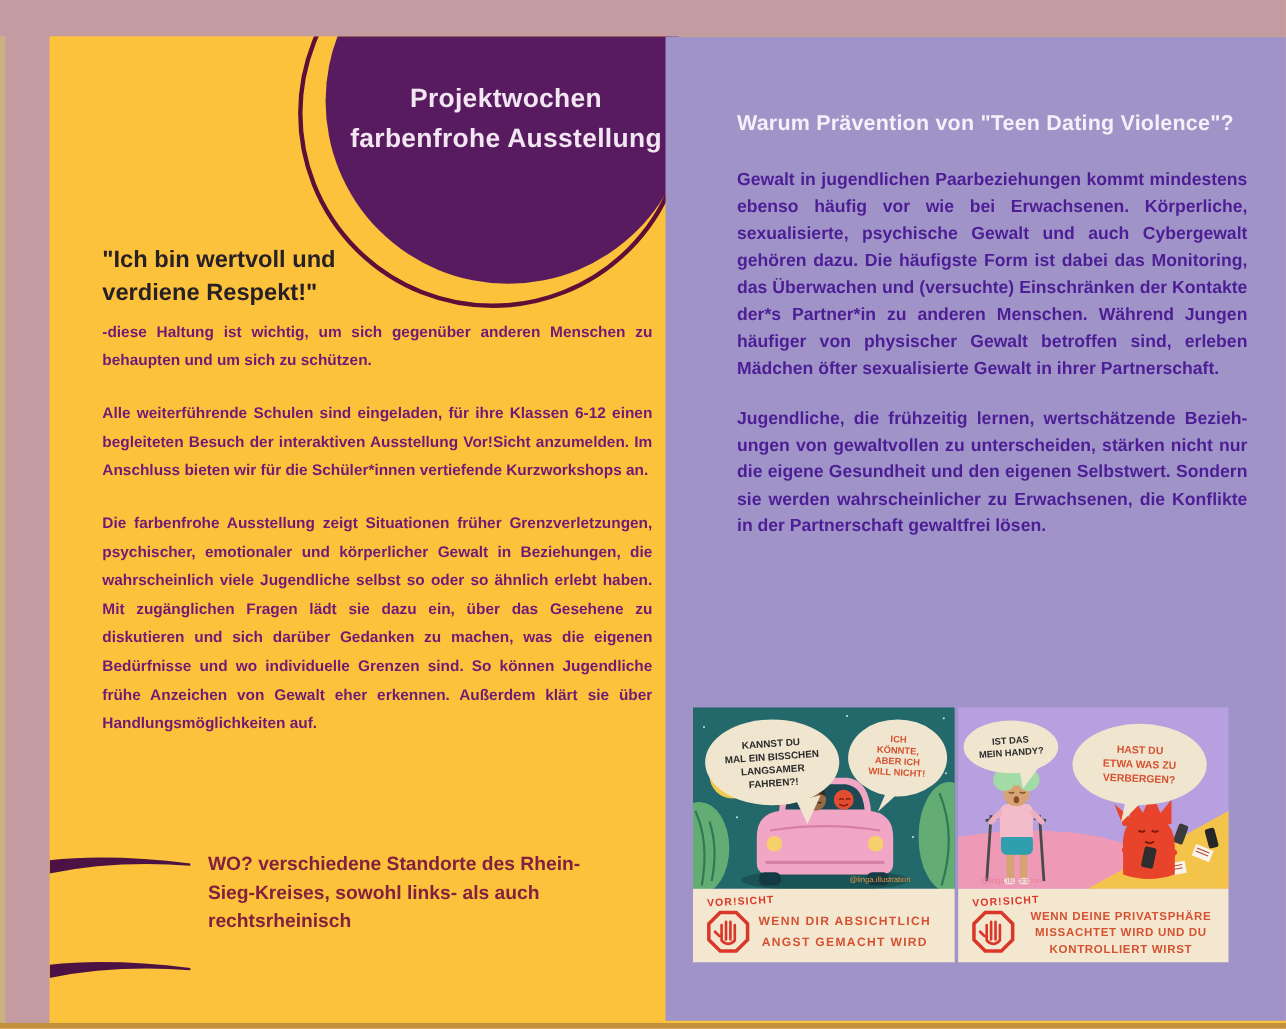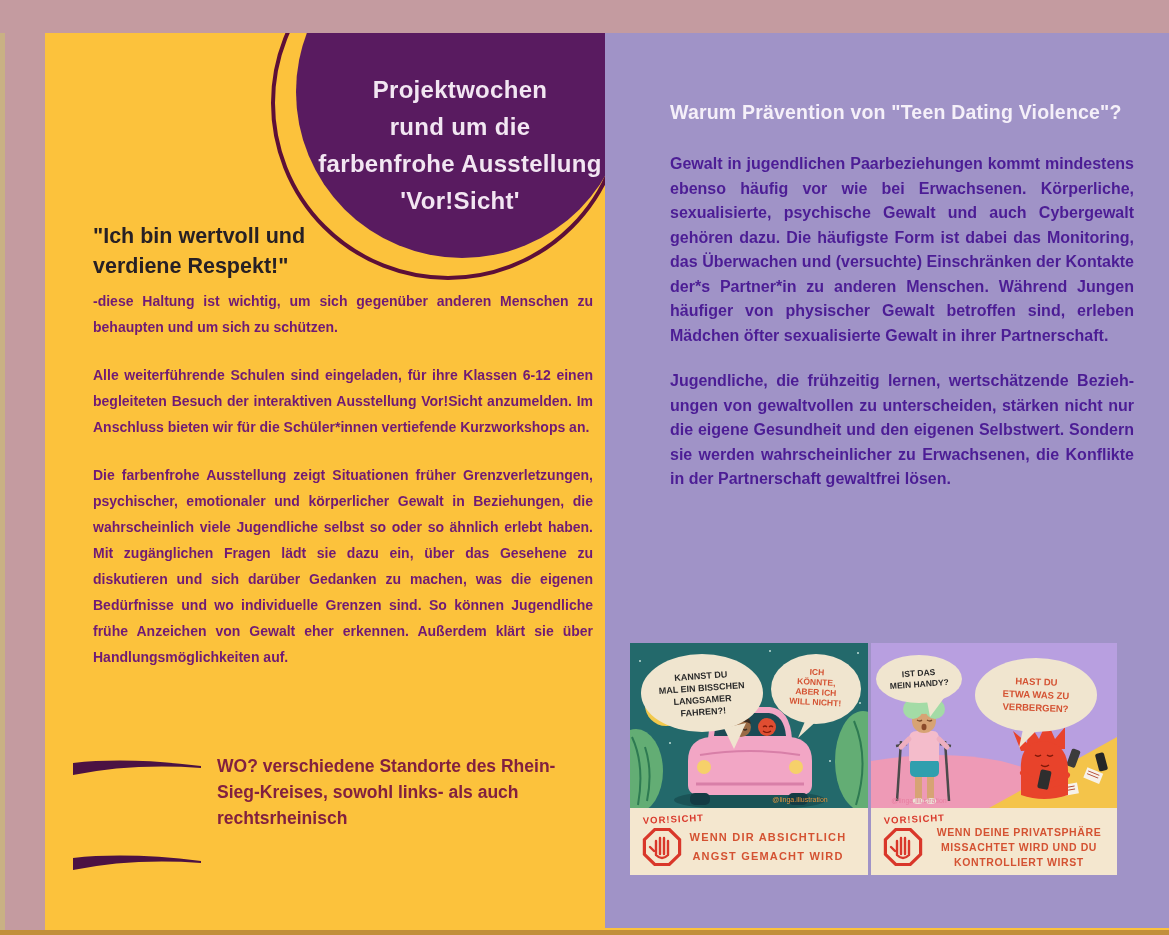--- a/index.html
+++ b/index.html
@@ -22,21 +22,21 @@
   }
   .quote{
     position:absolute;left:48px;top:188px;width:252px;
     color:#272025;font-weight:bold;font-size:21.5px;line-height:30px;
   }
   .left-paragraphs{position:absolute;left:48px;top:255px;width:500px;}
   .left-paragraphs p{
     margin:0 0 22px 0;color:#701a75;font-weight:bold;
     font-size:14px;line-height:26px;text-align:justify;
   }
-  .info-items{position:absolute;left:0;top:720px;width:484px;padding-left:28px;}
+  .info-items{position:absolute;left:0;top:739px;width:484px;}
   .info-item{display:flex;align-items:flex-start;margin-bottom:17px;}
   .info-item svg{flex:none;margin-top:5px;}
   .info-item .info-text{
     margin-left:12px;width:405px;color:#82203f;font-weight:bold;
     font-size:17.5px;line-height:26px;
   }
   .purple-panel{
     position:absolute;left:560px;top:0;width:571px;height:895px;
     background:#a093c7;box-sizing:border-box;
     padding:66px 40px 0 65px;
@@ -61,23 +61,21 @@
 <div class="bottom-strip"></div>
 
 <div class="page">
 
   <svg class="circle-svg" viewBox="0 0 385 290">
     <circle cx="193" cy="70" r="175" fill="none" stroke="#5d0f38" stroke-width="4"></circle>
     <circle cx="207" cy="59" r="166" fill="#591b60"></circle>
   </svg>
   <div class="circle-title">
     <div>Projektwochen</div>
-    <div>rund um die</div>
     <div>farbenfrohe Ausstellung</div>
-    <div>'Vor!Sicht'</div>
   </div>
 
   <div class="quote">"Ich bin wertvoll und verdiene Respekt!"</div>
 
   <div class="left-paragraphs">
     <p>-diese Haltung ist wichtig, um sich gegenüber anderen Menschen zu behaupten und um sich zu schützen.</p>
     <p>Alle weiterführende Schulen sind eingeladen, für ihre Klassen 6-12 einen begleiteten Besuch der interaktiven Ausstellung Vor!Sicht anzumelden. Im Anschluss bieten wir für die Schüler*innen vertiefende Kurzworkshops an.</p>
     <p>Die farbenfrohe Ausstellung zeigt Situationen früher Grenzverletzungen, psychischer, emotionaler und körperlicher Gewalt in Beziehungen, die wahrscheinlich viele Jugendliche selbst so oder so ähnlich erlebt haben. Mit zugänglichen Fragen lädt sie dazu ein, über das Gesehene zu diskutieren und sich darüber Gedanken zu machen, was die eigenen Bedürfnisse und wo individuelle Grenzen sind. So können Jugendliche frühe Anzeichen von Gewalt eher erkennen. Außerdem klärt sie über Handlungsmöglichkeiten auf.</p>
   </div>
 

